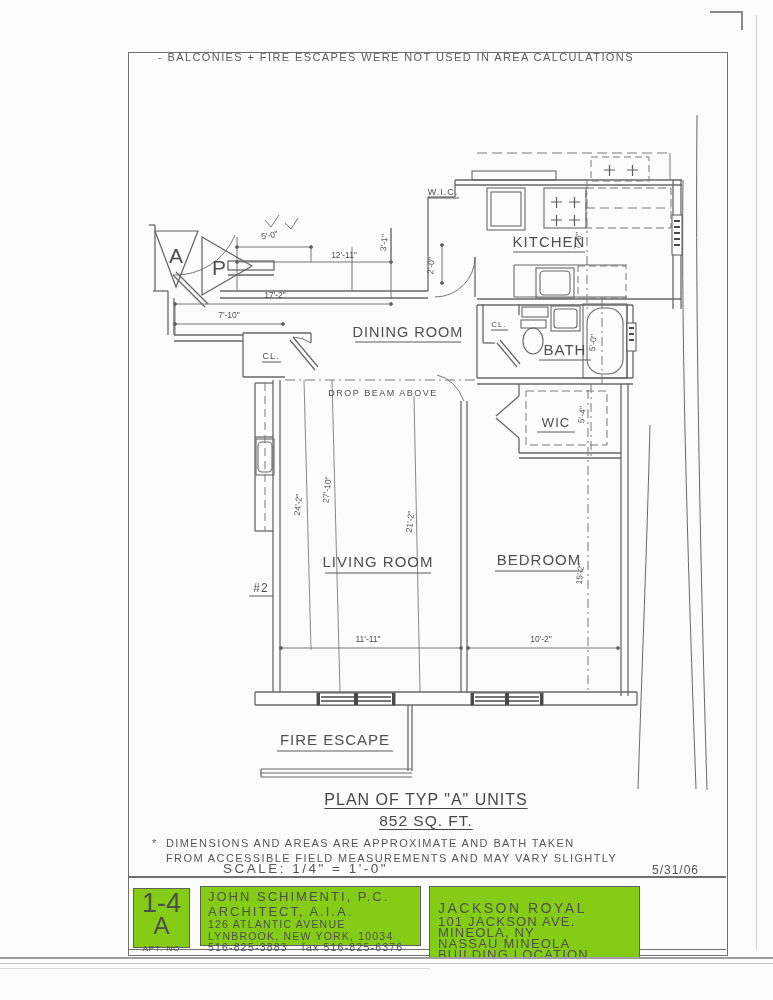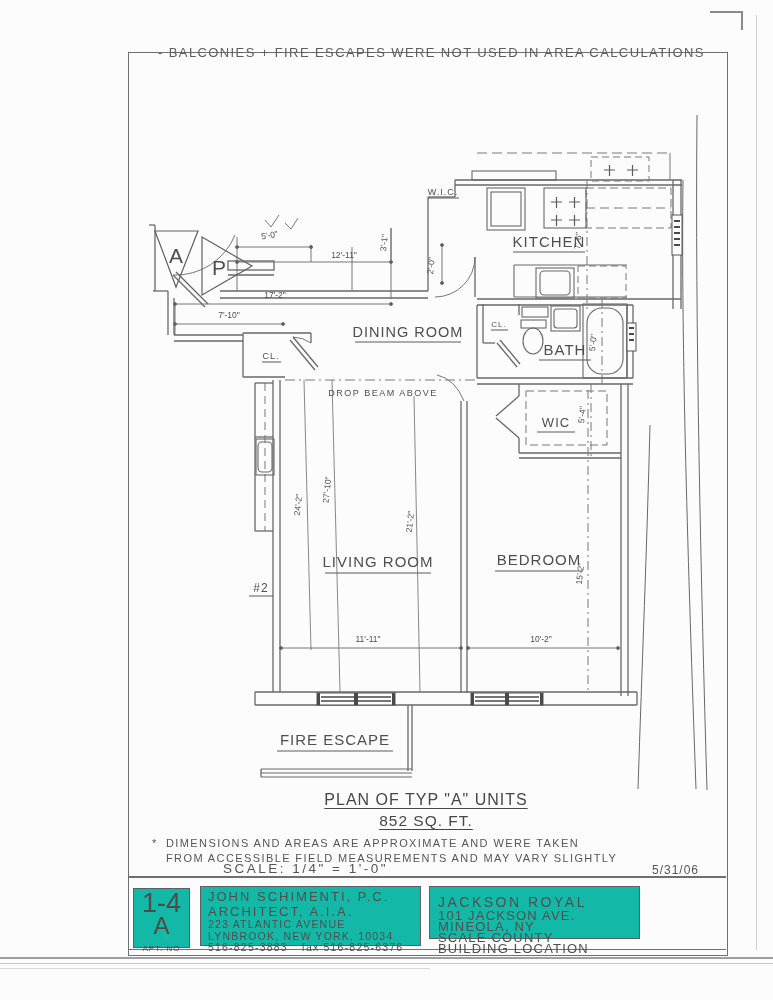--- a/index.html
+++ b/index.html
@@ -1,41 +1,41 @@
 <!DOCTYPE html>
 <html><head>
 <meta charset="utf-8">
 <style>
   html,body{margin:0;padding:0;width:773px;height:1000px;background:#fcfcfc;overflow:hidden;
     font-family:"Liberation Sans","DejaVu Sans",sans-serif;color:#4f4f4f;}
   .abs{position:absolute;}
   #sheet-border{left:128px;top:52px;width:598px;height:902px;border:1.6px solid #6f6f6f;}
-  #top-note{left:158px;top:45px;font-size:13px;letter-spacing:1.4px;color:#5d5d5d;white-space:nowrap;}
+  #top-note{left:158px;top:51px;font-size:11px;letter-spacing:1.4px;color:#5d5d5d;white-space:nowrap;}
   #plan-svg{left:125px;top:85px;}
   #plan-title{left:280px;top:791px;width:292px;text-align:center;color:#474747;}
   #plan-title .t1{font-size:16px;letter-spacing:1px;text-decoration:underline;text-underline-offset:3px;}
   #plan-title .t2{font-size:15.5px;letter-spacing:1px;margin-top:3px;text-decoration:underline;text-underline-offset:3px;}
   #notes{left:152px;top:836px;font-size:11px;letter-spacing:1.4px;color:#565656;line-height:14.5px;white-space:nowrap;}
   #notes .bullet{display:inline-block;width:14px;}
   #notes .l2{padding-left:14px;text-align:center;}
   #scale-row{left:128px;top:858px;width:598px;height:19px;}
   #scale-label{position:absolute;left:95px;top:3px;font-size:13.5px;letter-spacing:2.5px;color:#555;}
   #date{position:absolute;left:524px;top:5px;font-size:12px;letter-spacing:1px;color:#555;}
   .hline{background:#6f6f6f;}
   
-  .tb-box{border:1.6px solid #5f5f5f;background:#14b8a6;}
+  .tb-box{border:1.6px solid #5f5f5f;background:#84cc16;}
   #tb-apt{left:133px;top:888px;width:55px;height:58px;text-align:center;color:#4c4c4c;}
   #tb-apt .n1{font-size:27px;line-height:24px;margin-top:2px;}
   #tb-apt .n2{font-size:24px;line-height:22px;}
   #tb-apt .cap{font-size:8px;letter-spacing:1px;margin-top:7px;}
   #tb-arch{left:200px;top:886px;width:221px;height:60px;padding:3px 7px;box-sizing:border-box;color:#4f4f4f;white-space:nowrap;}
   #tb-arch .big{font-size:13px;letter-spacing:2px;line-height:14.5px;}
   #tb-arch .sm{font-size:10.5px;letter-spacing:1.2px;line-height:11.5px;}
   #tb-arch .phone-row span{margin-right:14px;}
-  #tb-proj{left:429px;top:886px;width:211px;height:53px;padding:8px 8px;box-sizing:border-box;color:#4f4f4f;white-space:nowrap;}
+  #tb-proj{left:429px;top:886px;width:211px;height:72px;padding:14px 8px;box-sizing:border-box;color:#4f4f4f;white-space:nowrap;}
   #tb-proj .big{font-size:14px;letter-spacing:2.5px;line-height:15px;}
   #tb-proj .sm{font-size:13px;letter-spacing:1.2px;line-height:11px;}
   svg text{fill:#4f4f4f;}
 </style>
 </head>
 <body>
 
 <div class="abs" id="sheet-border"></div>
 
 <div class="abs" id="top-note">- BALCONIES + FIRE ESCAPES WERE NOT USED IN AREA CALCULATIONS</div>
@@ -303,52 +303,52 @@
     <text x="416" y="557">10'-2"</text>
   </g>
 </svg>
 
 <div class="abs" id="plan-title">
   <div class="t1">PLAN OF TYP "A" UNITS</div>
   <div class="t2">852 SQ. FT.</div>
 </div>
 
 <div class="abs" id="notes">
-  <div><span class="bullet">*</span><span>DIMENSIONS AND AREAS  ARE APPROXIMATE AND WERE TAKEN</span></div>
+  <div><span class="bullet">*</span><span>DIMENSIONS AND AREAS  ARE APPROXIMATE AND BATH TAKEN</span></div>
   <div class="l2">FROM ACCESSIBLE FIELD MEASUREMENTS AND MAY VARY SLIGHTLY</div>
 </div>
 
 <div class="abs" id="scale-row">
   <div id="scale-label">SCALE: 1/4" = 1'-0"</div>
   <div id="date">5/31/06</div>
 </div>
 <div class="abs hline" style="left:128px;top:876px;width:598px;height:1.5px;"></div>
 <div class="abs hline" style="left:128px;top:949px;width:598px;height:1.2px;"></div>
 
 <div class="abs tb-box" id="tb-apt">
   <div class="n1">1-4</div>
   <div class="n2">A</div>
   <div class="cap">APT. NO</div>
 </div>
 
 <div class="abs tb-box" id="tb-arch">
   <div class="big">JOHN SCHIMENTI, P.C.</div>
   <div class="big">ARCHITECT, A.I.A.</div>
-  <div class="sm">223 ATLANTIC AVENUE</div>
+  <div class="sm">126 ATLANTIC AVENUE</div>
   <div class="sm">LYNBROOK, NEW YORK, 10034</div>
   <div class="sm phone-row">
     <span>516-825-3883</span><span>fax 516-825-6376</span>
   </div>
 </div>
 
 <div class="abs tb-box" id="tb-proj">
   <div class="big">JACKSON ROYAL</div>
   <div class="sm">101 JACKSON AVE.</div>
   <div class="sm">MINEOLA, NY</div>
-  <div class="sm">SCALE COUNTY</div>
+  <div class="sm">NASSAU MINEOLA</div>
   <div class="sm">BUILDING LOCATION</div>
 </div>
 
 <div class="abs" style="left:710px;top:11px;width:32px;height:1.5px;background:#8a8a8a;"></div>
 <div class="abs" style="left:741px;top:11px;width:1.5px;height:19px;background:#8a8a8a;"></div>
 <div class="abs" style="left:756px;top:15px;width:1px;height:935px;background:#d0d0d0;"></div>
 <div class="abs" style="left:0;top:957px;width:773px;height:1.6px;background:#9f9f9f;"></div>
 <div class="abs" style="left:0;top:963px;width:773px;height:1px;background:#c8c8c8;"></div>
 <div class="abs" style="left:0;top:968px;width:430px;height:1px;background:#d8d8d8;"></div>
 

